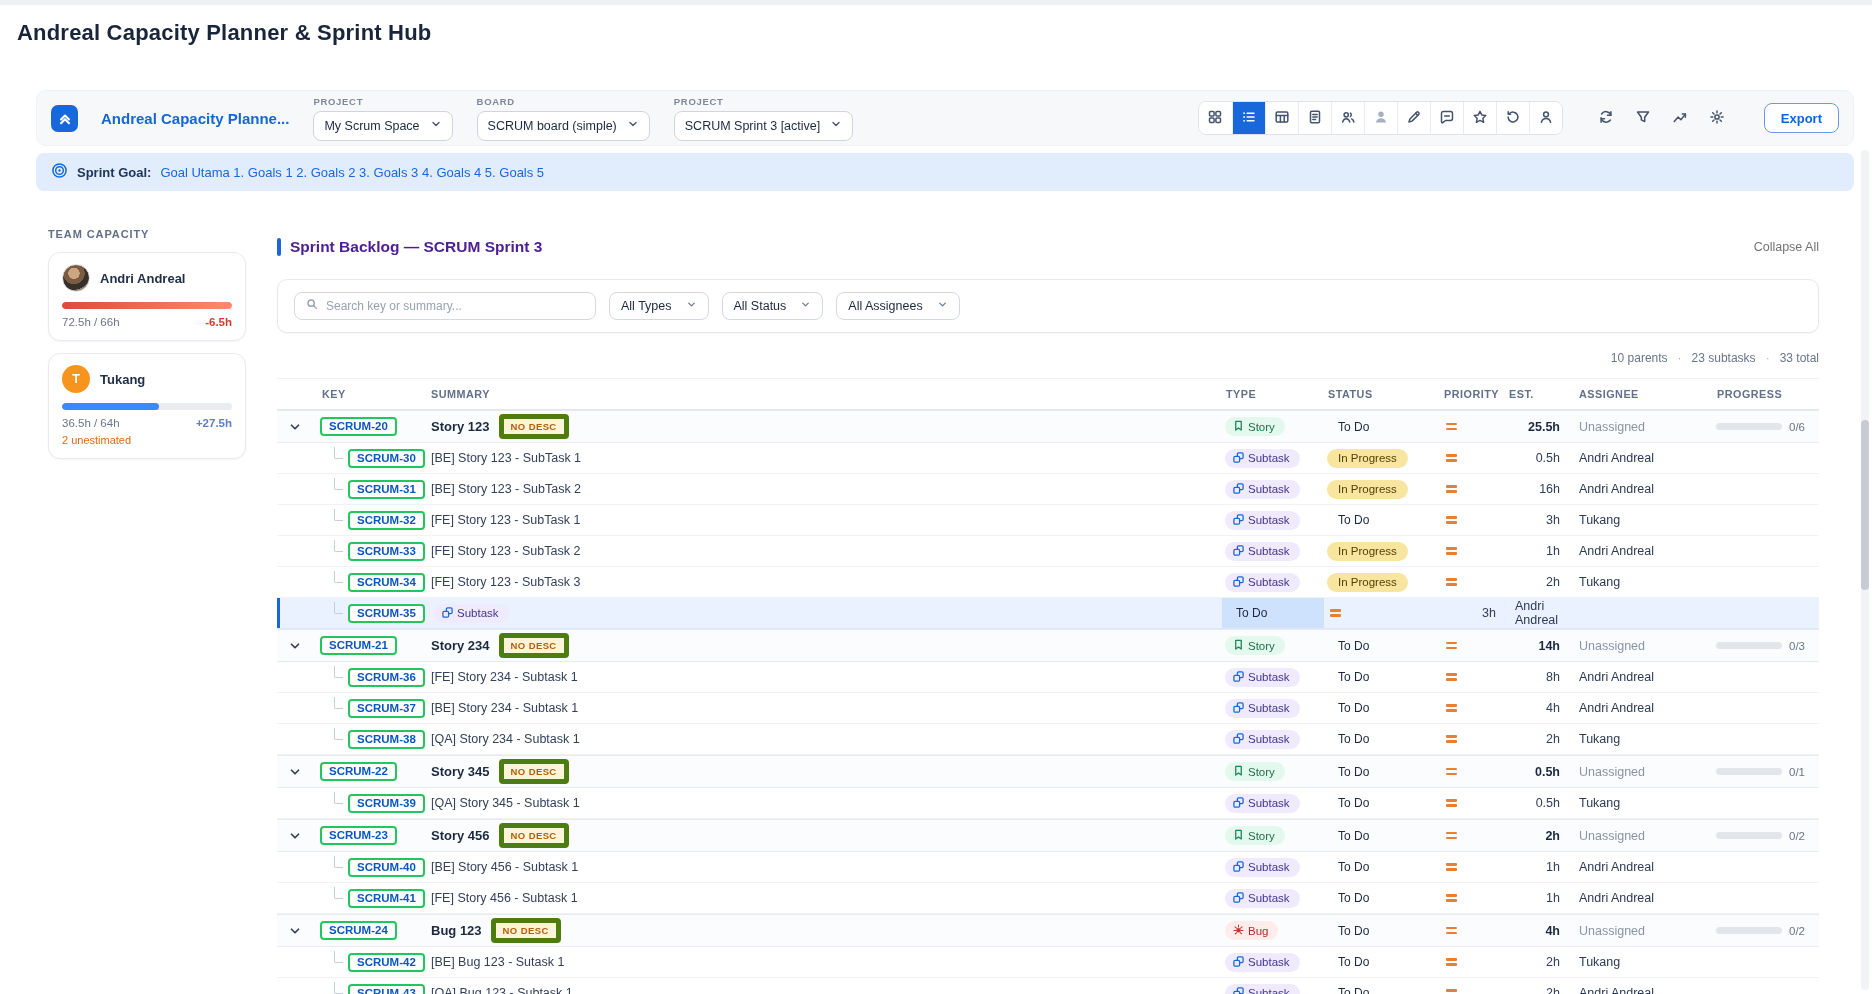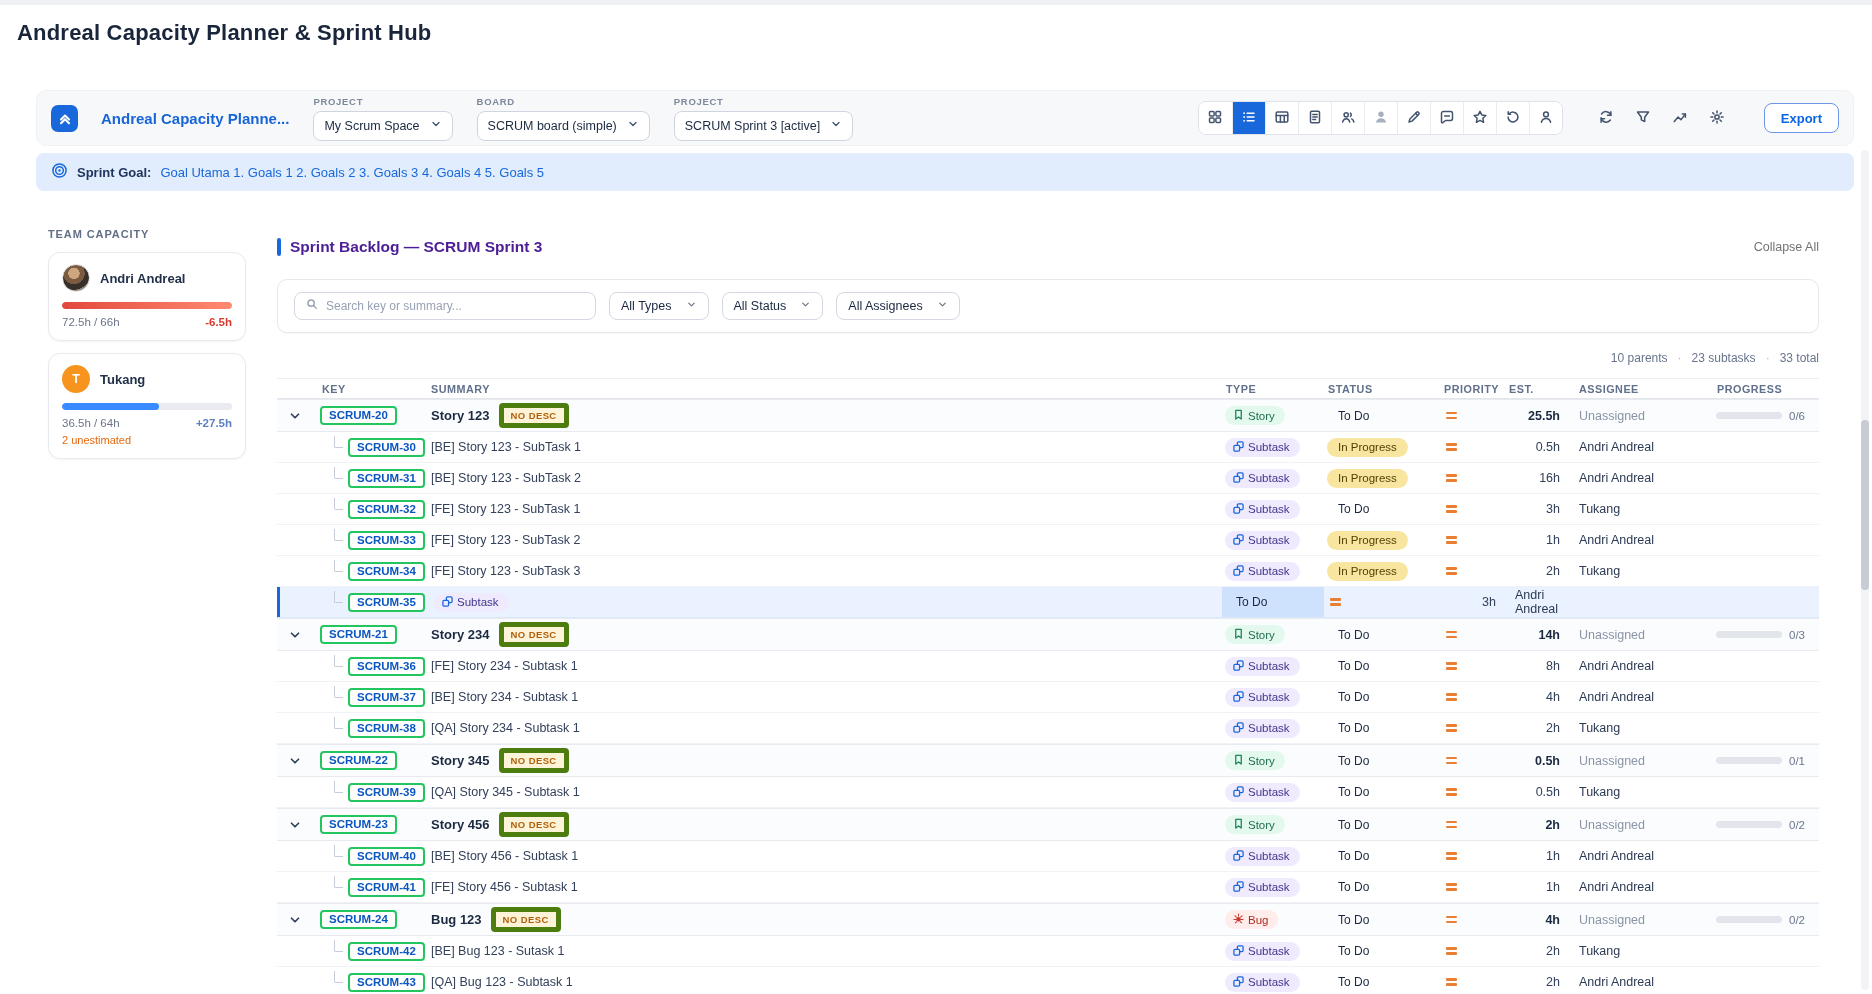--- a/index.html
+++ b/index.html
@@ -89,21 +89,21 @@
   .search input { border:none; outline:none; flex:1; font-size:12px; color:#1b2940; background:transparent; font-family:"Liberation Sans", sans-serif; }
   .search input::placeholder { color:#98a1b3; }
   .fsel { height:28px; border:1px solid #d3d8e1; border-radius:8px; background:#fff; display:flex; align-items:center; justify-content:space-between; gap:14px; padding:0 11px; font-size:12.5px; font-weight:500; color:#1b2940; cursor:pointer; }
   .fsel.f1 { min-width:96px; } .fsel.f2 { min-width:100px; } .fsel.f3 { min-width:120px; }
 
   .counts { margin-top:18px; display:flex; align-items:center; gap:10px; font-size:12px; color:#68748c;justify-content:flex-end; }
   .counts i { font-style:normal; color:#aab2c0; }
 
   .thead, .trow { display:grid; grid-template-columns:36px 118px 791px 102px 116px 62px 64px 148px 105px; align-items:center; }
   .thead {
-    margin-top:13px; height:21px; border-top:1px solid #edeef2; border-bottom:1px solid #e2e5ea;
+    margin-top:13px; height:32px; border-top:1px solid #edeef2; border-bottom:1px solid #e2e5ea;
     font-size:10.8px; font-weight:700; color:#61708b; letter-spacing:.5px;
   }
   .thead .hc { padding-left:4px; } .thead .hkey { padding-left:9px; } .thead .hsum { padding-left:0; }
   .thead .hasg { padding-left:13px; } .thead .hest { padding-left:7px; } .thead .hprg { padding-left:3px; }
 
   .trow { height:31px; background:#fff; border-bottom:1px solid #f1f2f6; cursor:pointer; }
   .trow.parent { height:33px; background:#fbfcfe; border-top:1px solid #e8eaef; border-bottom:1px solid #e8eaef; }
   .trow.hl { background:#eaf2ff; box-shadow:inset 3px 0 0 #1868db; border-bottom-color:#dbe7fb; }
   .c { display:flex; align-items:center; height:100%; }
   .c.caret { justify-content:center; color:#33415b; }

